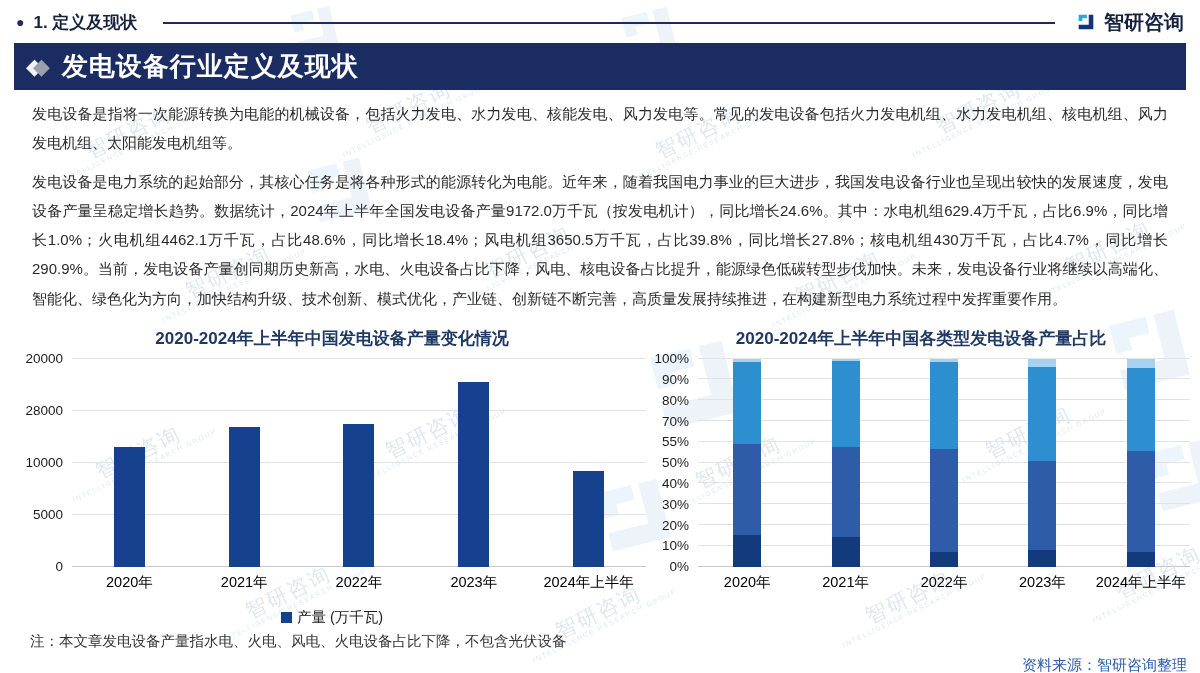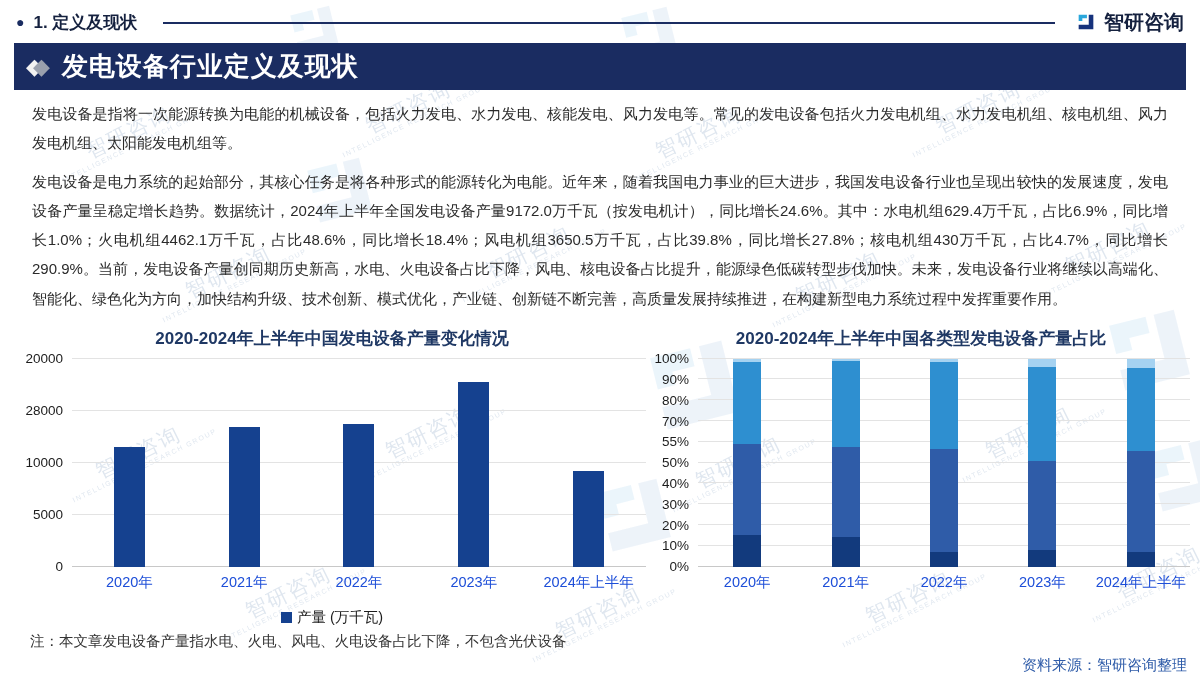--- a/index.html
+++ b/index.html
@@ -36,21 +36,21 @@
 .gridline.zero{background:#c8c8c8}
 .cols{position:absolute;inset:0;display:flex}
 .col{flex:1;display:flex;justify-content:center;align-items:flex-end;height:100%}
 .bar{width:31px;height:100%;display:flex;flex-direction:column-reverse}
 .chart.right .bar{width:28px}
 .seg{width:100%}
 .xaxis-row{display:flex;margin-top:6px}
 .yspacer{width:54px}
 .chart.right .yspacer{width:46px}
 .xaxis{flex:1;display:flex}
-.xlabel{flex:1;text-align:center;font-size:14.5px;color:#1d4ed8;white-space:nowrap}
+.xlabel{flex:1;text-align:center;font-size:14.5px;color:#000000;white-space:nowrap}
 .legend{display:flex;justify-content:center;gap:18px;margin-top:16px;font-size:14.5px;color:#1c1c1c}
 .legend-item{display:flex;align-items:center;gap:5px}
 .swatch{width:11px;height:11px;display:inline-block}
 .note{padding:5px 30px 0;font-size:14.5px;color:#333;position:relative;z-index:2}
 .source-row{display:flex;align-items:flex-end;margin-top:5px;position:relative;z-index:2;height:19px}
 .source-line{width:952px;height:1px;background:#24356b}
 .source-text{margin-left:70px;font-size:15px;color:#2e5ba8}
 .footer{display:flex;align-items:center;gap:8px;padding:4px 0 0 16px;font-size:15px;font-weight:bold;color:#1f3864;position:relative;z-index:2}
 .logo-icon{display:inline-flex;align-items:center}
 </style>

